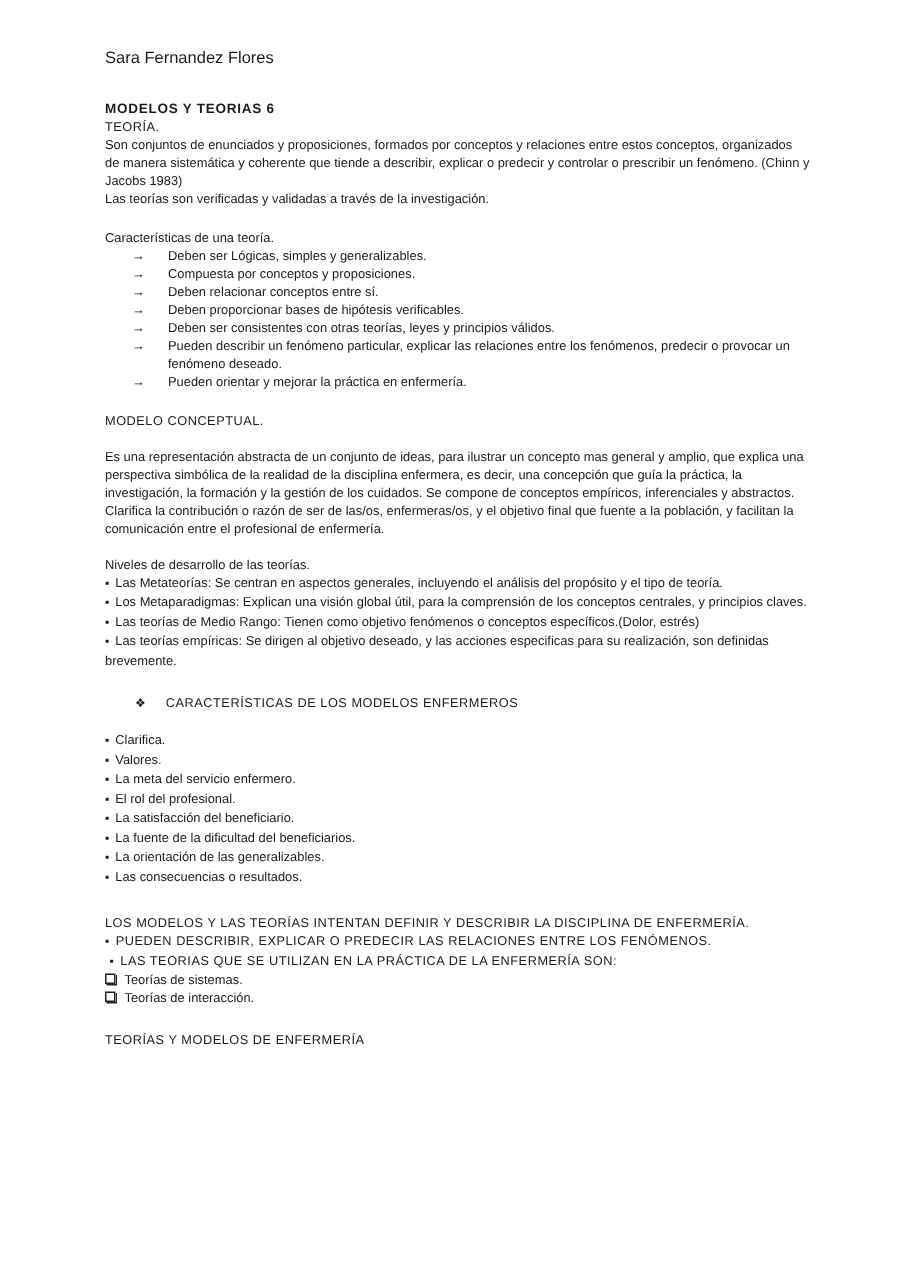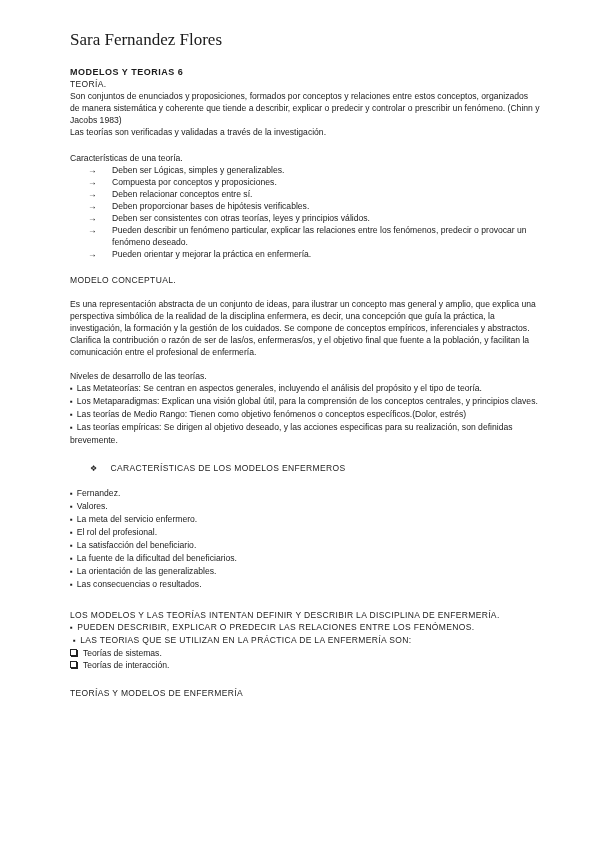--- a/index.html
+++ b/index.html
@@ -3,21 +3,21 @@
 <meta charset="utf-8">
 <style>
   html,body { margin:0; padding:0; background:#e9e9e9; }
   .page {
     width:600px; height:848px; margin:0 auto; background:#ffffff;
     font-family:"Liberation Sans","DejaVu Sans",sans-serif;
     color:#1b1b1b; font-size:8.6px; line-height:12px;
     overflow:hidden; position:relative;
   }
   .content { padding:33px 60px 0 70px; width:470px; }
-  .author { font-size:17px; line-height:13px;font-family:Liberation Serif, serif; }
+  .author { font-size:11px; line-height:13px; }
   .doc-title { margin-top:20px; text-align:left; letter-spacing:0.5px; font-weight:bold; font-size:9px; }
   .caps { letter-spacing:0.35px; font-size:8.5px; }
   p { margin:0; }
   ul { margin:0; padding:0; list-style:none; }
   .gap-sm  { margin-top:12px; }
   .gap-md  { margin-top:14px; }
   .gap-lg  { margin-top:16px; }
   .gap-xl  { margin-top:18px; }
   
   .arrow-list li { position:relative; padding-left:42px; }
@@ -74,21 +74,21 @@
         <li><span class="sq">▪</span><span>Las teorías de Medio Rango: Tienen como objetivo fenómenos o conceptos específicos.(Dolor, estrés)</span></li>
         <li><span class="sq">▪</span><span>Las teorías empíricas: Se dirigen al objetivo deseado, y las acciones especificas para su realización, son definidas brevemente.</span></li>
       </ul>
     </div>
 
     <div>
       <div class="diamond-heading caps">
         <span class="diamond">❖</span><span>CARACTERÍSTICAS DE LOS MODELOS ENFERMEROS</span>
       </div>
       <ul class="gap-sm">
-        <li><span class="sq">▪</span><span>Fernandez.</span></li>
+        <li><span class="sq">▪</span><span>Clarifica.</span></li>
         <li><span class="sq">▪</span><span>Valores.</span></li>
         <li><span class="sq">▪</span><span>La meta del servicio enfermero.</span></li>
         <li><span class="sq">▪</span><span>El rol del profesional.</span></li>
         <li><span class="sq">▪</span><span>La satisfacción del beneficiario.</span></li>
         <li><span class="sq">▪</span><span>La fuente de la dificultad del beneficiarios.</span></li>
         <li><span class="sq">▪</span><span>La orientación de las generalizables.</span></li>
         <li><span class="sq">▪</span><span>Las consecuencias o resultados.</span></li>
       </ul>
     </div>
 

